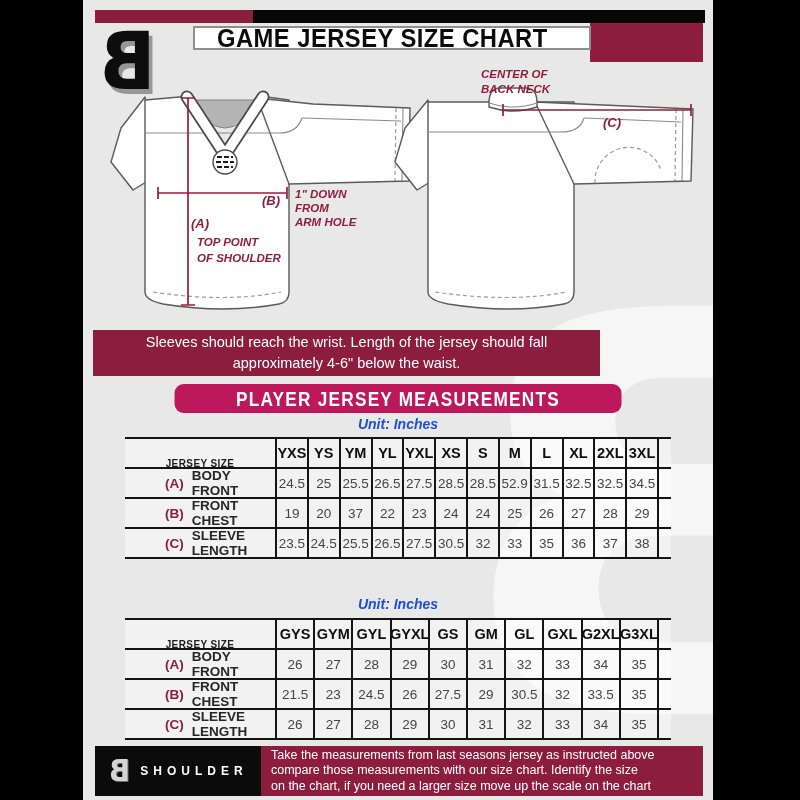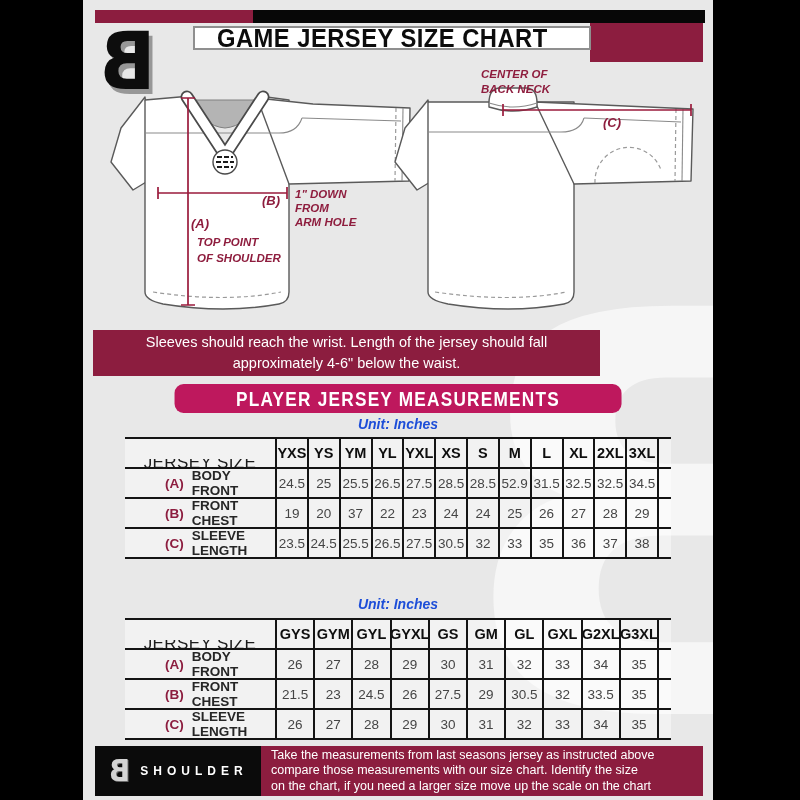--- a/index.html
+++ b/index.html
@@ -36,21 +36,21 @@
     font-family:"Liberation Sans",sans-serif;}
   .unit{position:absolute;left:0;width:100%;text-align:center;font-style:italic;font-weight:bold;font-size:14px;color:#1d4ed8;z-index:2;}
   
   .meas-table{position:absolute;left:42px;width:546px;background:rgba(255,255,255,.45);z-index:2;}
   .trow{display:grid;height:28px;border-bottom:2px solid #141414;}
   .trow.thead{border-top:2px solid #141414;}
   .tcell{display:flex;align-items:center;justify-content:center;overflow:hidden;}
   .tcell.th{font-weight:bold;font-size:14.5px;color:#0e0e0e;border-left:2px solid #141414;}
   .tcell.td{font-size:13.5px;color:#454545;border-left:2px solid #141414;}
   .tcell.spacer{border-left:2px solid #141414;}
-  .tcell.corner{font-weight:normal;font-size:17px;letter-spacing:.4px;color:#1c1c1c;margin-top:20px;}
+  .tcell.corner{font-weight:bold;font-size:10px;letter-spacing:.4px;color:#1c1c1c;margin-top:20px;}
   .tcell.label{justify-content:flex-start;padding-left:40px;font-weight:bold;font-size:13.5px;color:#262626;}
   .key{color:#8c1d3f;margin-right:8px;font-weight:bold;}
   
   .footer{position:absolute;left:12px;top:746px;width:608px;height:50px;display:flex;z-index:2;}
   .footer-black{width:166px;background:#0b0b0b;display:flex;align-items:center;justify-content:center;gap:9px;}
   .footer-black .big-b{font-size:30px;line-height:1;color:#d4d4d4;text-shadow:-1px 1px 0 #6b6b6b;}
   .footer-brand{color:#fff;font-weight:bold;font-size:12px;letter-spacing:5px;}
   .footer-maroon{flex:1;background:#8c1d3f;color:#fff;display:flex;align-items:center;padding:0 10px;
     font-size:12.5px;line-height:15.5px;white-space:pre-line;}
 </style>

